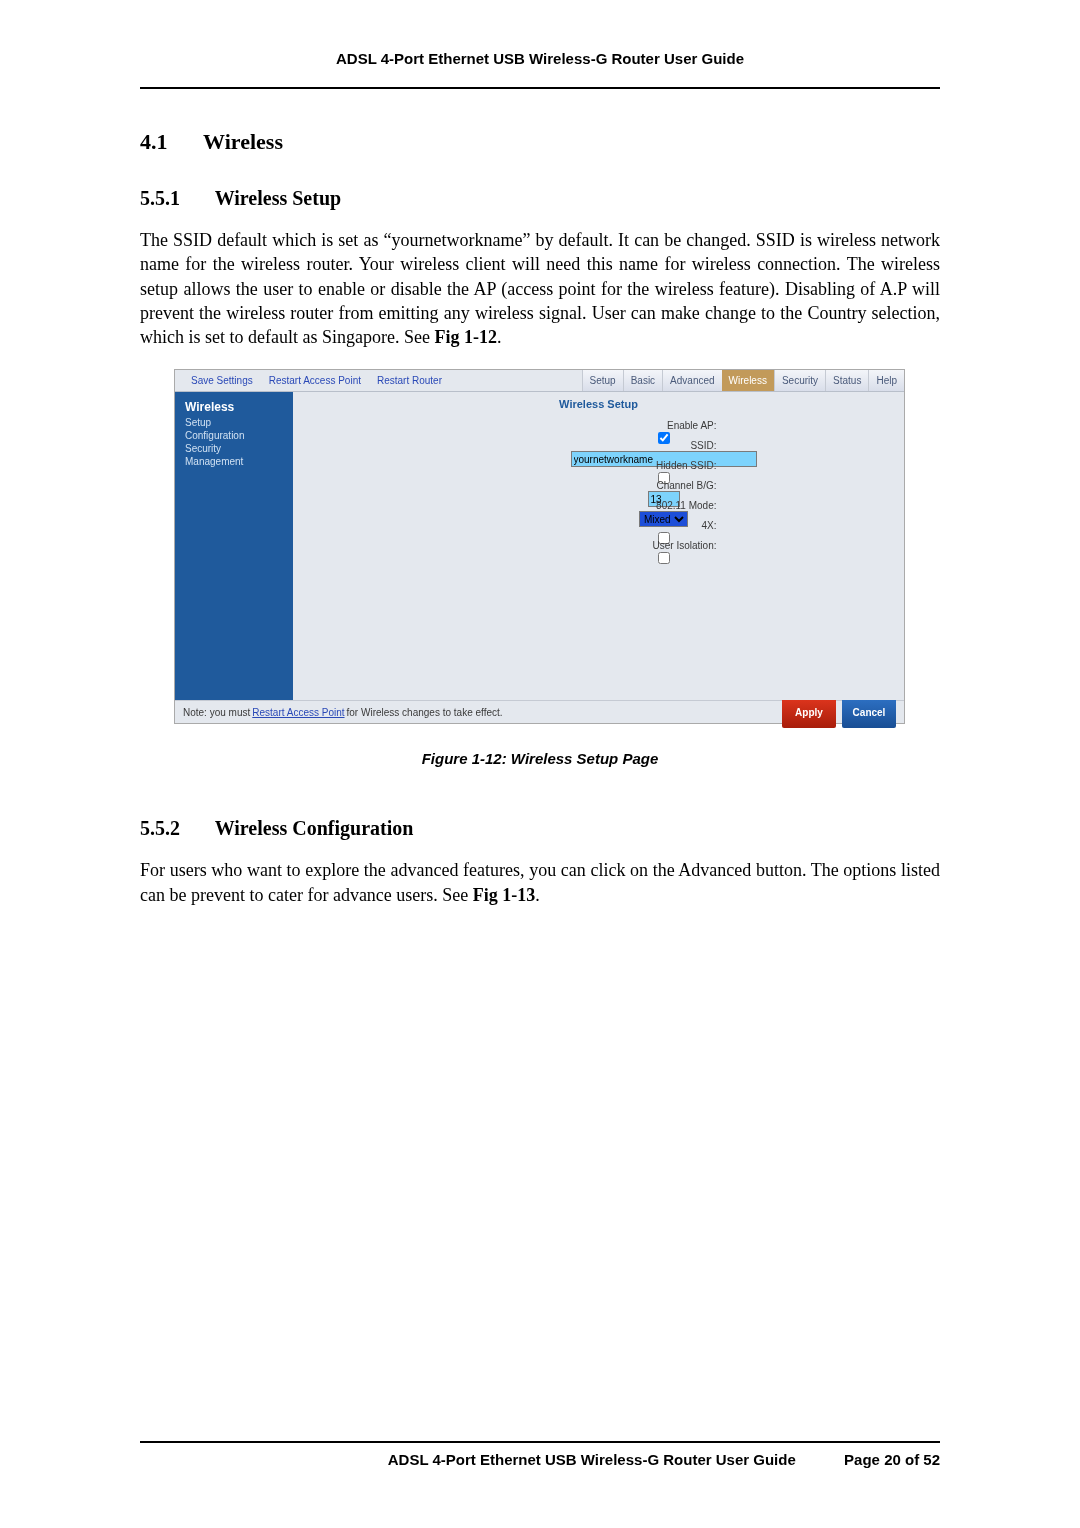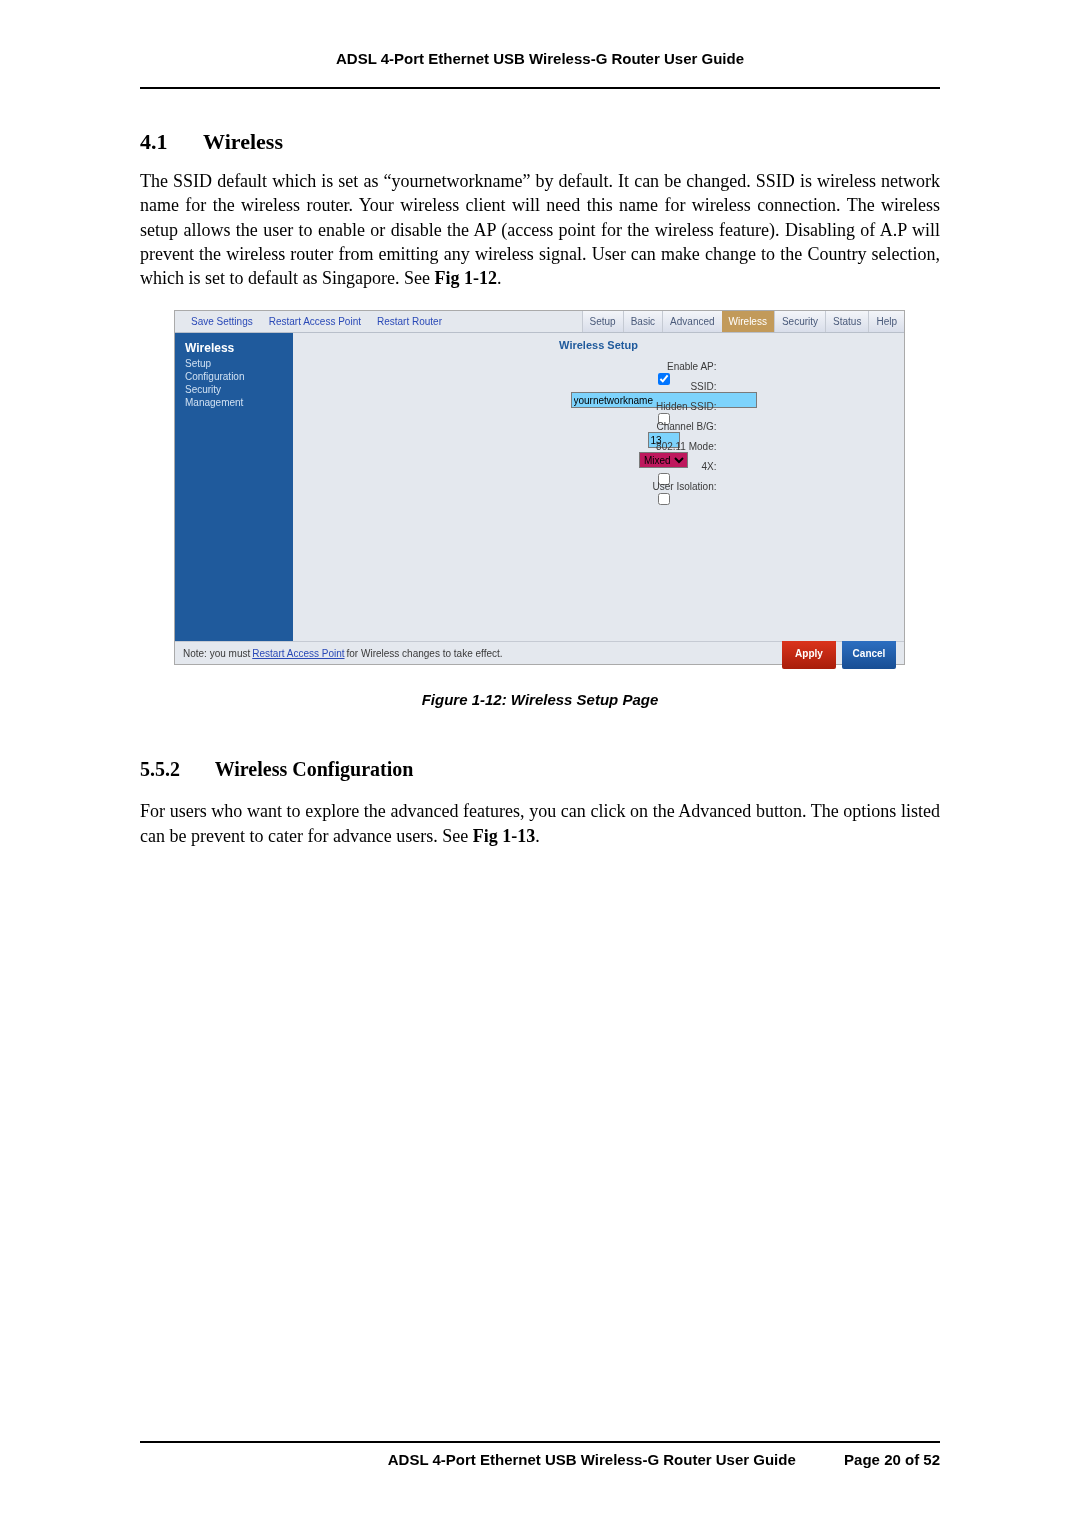--- a/index.html
+++ b/index.html
@@ -171,21 +171,21 @@
     border: 1px solid #7a7a7a;
     background: #7dd3fc;
   }
   .ssid-input { width: 180px; }
   .chan-input { width: 26px; }
   .form-ctrl select {
     font-family: Verdana, Geneva, Tahoma, sans-serif;
     font-size: 10px;
     height: 16px;
     border: 1px solid #7a7a7a;
-    background: #be185d;
+    background: #1d4ed8;
   }
   .form-ctrl input[type="checkbox"] {
     width: 12px;
     height: 12px;
     margin: 0;
     vertical-align: middle;
   }
   .footer-row {
     display: flex;
     align-items: center;
@@ -255,20 +255,24 @@
 <div class="page">
 
   <div class="header-title">ADSL 4-Port Ethernet USB Wireless-G Router User Guide</div>
   <hr class="header-rule">
 
   <div class="section-heading">
     <span class="num">4.1</span>
     <span>Wireless</span>
   </div>
 
+  <div class="subsection-heading">
+    <span class="num">5.5.1</span>
+    <span>Wireless Setup</span>
+  </div>
 
   <p class="body-text">
     <span>The SSID default which is set as “yournetworkname” by default. It can be changed. SSID is wireless network name for the wireless router. Your wireless client will need this name for wireless connection. The wireless setup allows the user to enable or disable the AP (access point for the wireless feature). Disabling of A.P will prevent the wireless router from emitting any wireless signal. User can make change to the Country selection, which is set to default as Singapore. See </span><b>Fig 1-12</b><span>.</span>
   </p>
 
   <div class="figure-wrap">
 
     <div class="nav-row">
       <div class="nav-left">
         <a>Save Settings</a>

